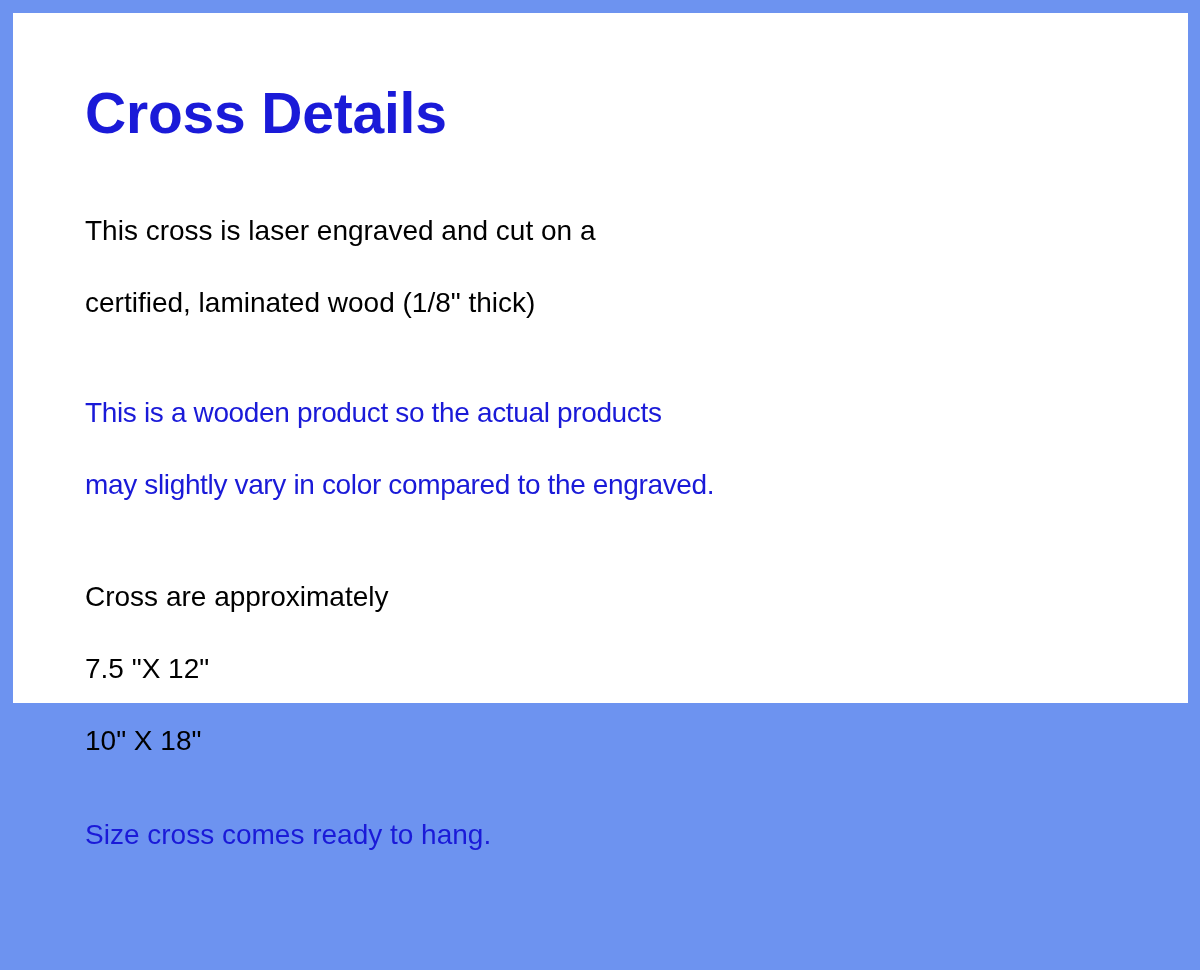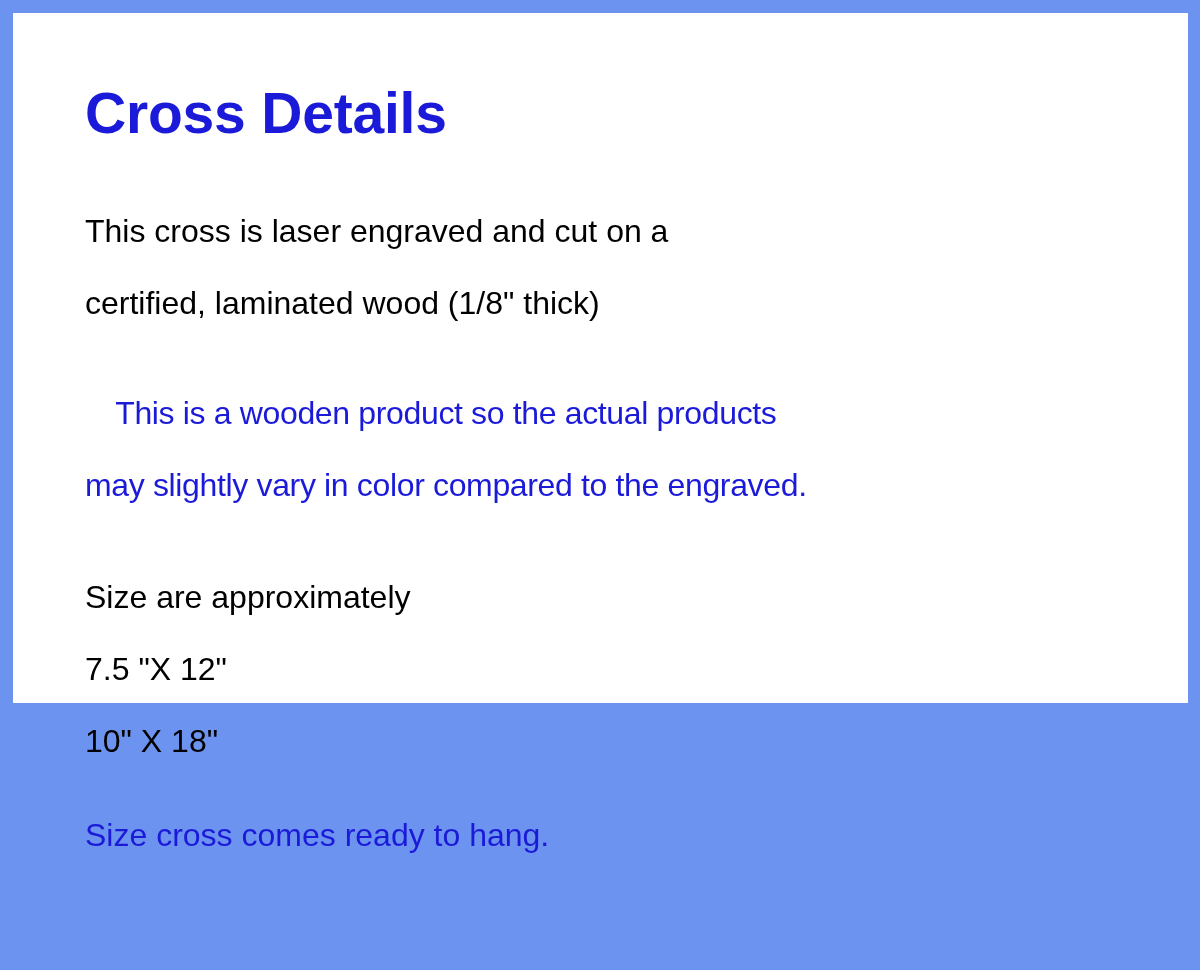--- a/index.html
+++ b/index.html
@@ -52,37 +52,37 @@
     line-height: 1.0;
     letter-spacing: -0.2px;
     color: #1a1ad8;
     white-space: nowrap;
   }
 
   .para {
     position: absolute;
     left: 0;
     margin: 0;
-    font-size: 32px;
+    font-size: 28px;
     font-weight: normal;
     line-height: 72px;
     white-space: nowrap;
   }
 
   .para .line {
     display: block;
     white-space: nowrap;
   }
 
   .para-black { color: #000000; }
   .para-blue  { color: #1a1ad8; }
 
   
   #para-material { top: 182px; }
-  #para-variance { top: 364px; text-align: center; }
+  #para-variance { top: 364px; }
   #para-size     { top: 548px; }
   #para-hang     { top: 786px; }
 
   
   #para-variance { letter-spacing: -0.35px; }
 </style>
 </head>
 <body>
 
 <div id="info-card">
@@ -95,21 +95,21 @@
         <span class="line">This cross is laser engraved and cut on a</span>
         <span class="line">certified, laminated wood (1/8" thick)</span>
       </p>
 
       <p class="para para-blue" id="para-variance">
         <span class="line">This is a wooden product so the actual products</span>
         <span class="line">may slightly vary in color compared to the engraved.</span>
       </p>
 
       <p class="para para-black" id="para-size">
-        <span class="line">Size are approximately</span>
+        <span class="line">Cross are approximately</span>
         <span class="line">7.5 "X 12"</span>
         <span class="line">10" X 18"</span>
       </p>
 
       <p class="para para-blue" id="para-hang">
         <span class="line">Size cross comes ready to hang.</span>
       </p>
 
     </div>
   </div>

